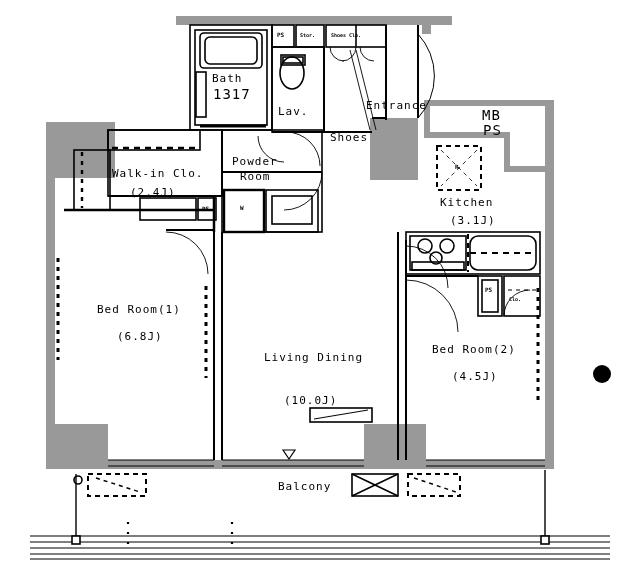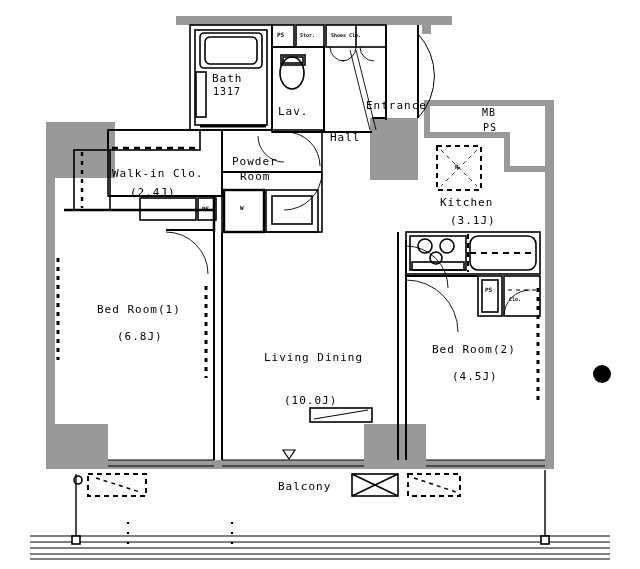--- a/index.html
+++ b/index.html
@@ -2,21 +2,21 @@
 <html><head>
 <meta charset="utf-8">
 <style>
   html,body{margin:0;padding:0;background:#ffffff;}
   body{width:640px;height:569px;overflow:hidden;
        font-family:"DejaVu Sans Mono","Liberation Mono",monospace;}
   #plan{position:relative;width:640px;height:569px;background:#fff;}
   .lbl{position:absolute;color:#000;white-space:nowrap;letter-spacing:1px;
        font-family:"DejaVu Sans Mono","Liberation Mono",monospace;}
   .rm{font-size:11px;}
-  .rm-sm{font-size:10px;}
+  .rm-sm{font-size:14px;}
   .rm-xs{font-size:6px;letter-spacing:0px;font-weight:bold;}
   .rm-xxs{font-size:5px;letter-spacing:0px;font-weight:bold;}
   svg{position:absolute;top:0;left:0;}
 </style>
 </head>
 <body>
 
 <div id="plan">
 
 <svg width="640" height="569" viewBox="0 0 640 569">
@@ -204,21 +204,21 @@
   </g>
 
   <circle cx="602" cy="374" r="9" fill="#000"></circle>
 </svg>
 
 <div class="lbl rm" style="left:212px;top:72px;">Bath</div>
 <div class="lbl rm-sm" style="left:213px;top:86px;">1317</div>
 
 <div class="lbl rm" style="left:278px;top:105px;">Lav.</div>
 
-<div class="lbl rm" style="left:330px;top:131px;">Hall</div>
+<div class="lbl rm" style="left:330px;top:131px;">Shoes</div>
 
 <div class="lbl rm" style="left:366px;top:56px;margin-top:43px;">Entrance</div>
 
 <div class="lbl rm-sm" style="left:482px;top:107px;text-align:center;">MB</div>
 <div class="lbl rm-sm" style="left:483px;top:122px;">PS</div>
 
 <div class="lbl rm" style="left:440px;top:196px;">Kitchen</div>
 <div class="lbl rm" style="left:450px;top:214px;">(3.1J)</div>
 
 <div class="lbl rm" style="left:232px;top:155px;text-align:center;">Powder</div>

